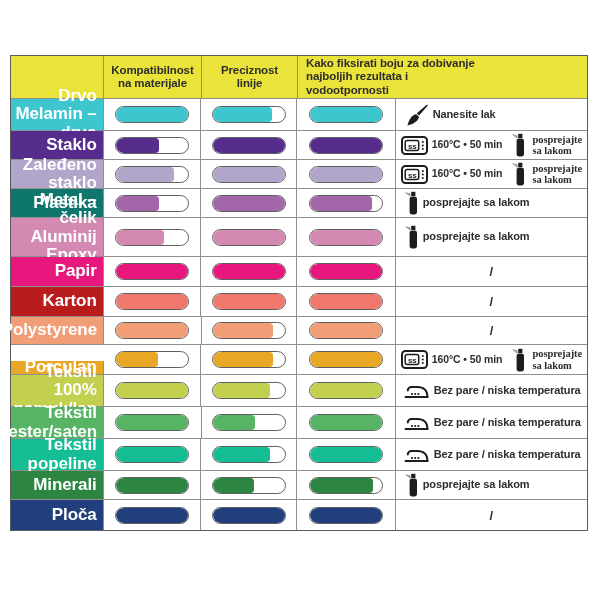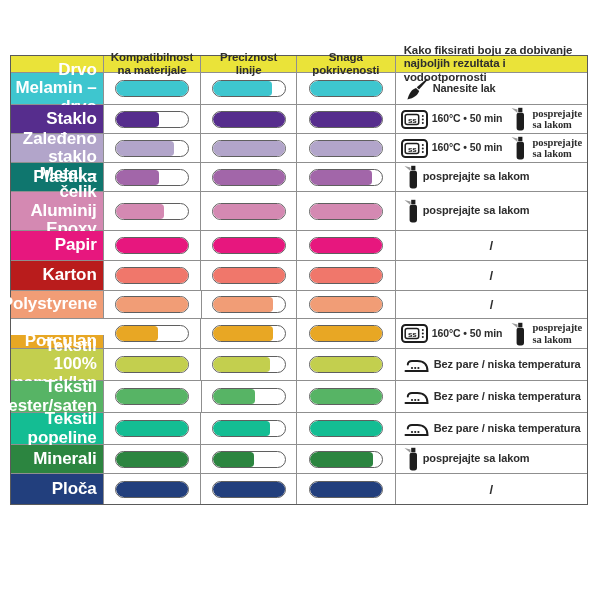--- a/index.html
+++ b/index.html
@@ -14,21 +14,21 @@
   }
   .r{display:flex;border-bottom:1px solid #8f8f8f;box-sizing:border-box;}
   .r:last-child{border-bottom:none;}
   .c{border-right:1px solid #8f8f8f;box-sizing:border-box;display:flex;align-items:center;justify-content:center;}
   .c:last-child{border-right:none;}
   .c1{width:93px;}
   .c2{width:98px;}
   .c3{width:96px;}
   .c4{width:99px;}
   .c5{width:192px;justify-content:flex-start;padding:0 4px 0 8px;}
-  .headerRow{height:17px;background:#EAE339;}
+  .headerRow{height:43px;background:#EAE339;}
   .headerRow .c{background:#EAE339;}
   .hcell{
     font-size:11.5px;font-weight:700;line-height:1.15;text-align:center;
     white-space:pre-line;letter-spacing:-0.1px;color:#2e2e2e;
   }
   .hcell.left{text-align:left;}
   .label{
     justify-content:flex-end;padding-right:6px;
     color:#ffffff;font-size:17px;font-weight:700;line-height:1.08;
     text-align:right;white-space:pre-line;letter-spacing:-0.1px;
@@ -55,24 +55,20 @@
   <div class="r headerRow">
     <div class="c c1"></div>
     <div class="c c2">
         <div class="hcell">Kompatibilnost
 na materijale</div>
       </div>
     <div class="c c3">
         <div class="hcell">Preciznost
 linije</div>
       </div>
-    <div class="c c4">
-        <div class="hcell">Snaga
-pokrivenosti</div>
-      </div>
     <div class="c c5">
         <div class="hcell left">Kako fiksirati boju za dobivanje
 najboljih rezultata i vodootpornosti</div>
       </div>
   </div>
 
   <div class="r" style="height:32px">
     <div class="c c1 label" style="background-color: rgb(62, 198, 207);">Drvo
 Melamin – drvo</div>
     <div class="c c2">

